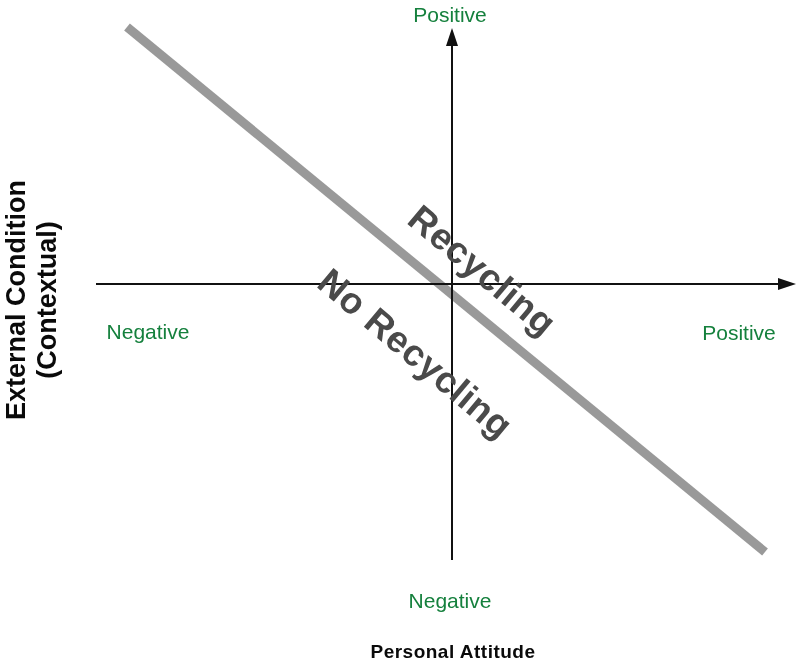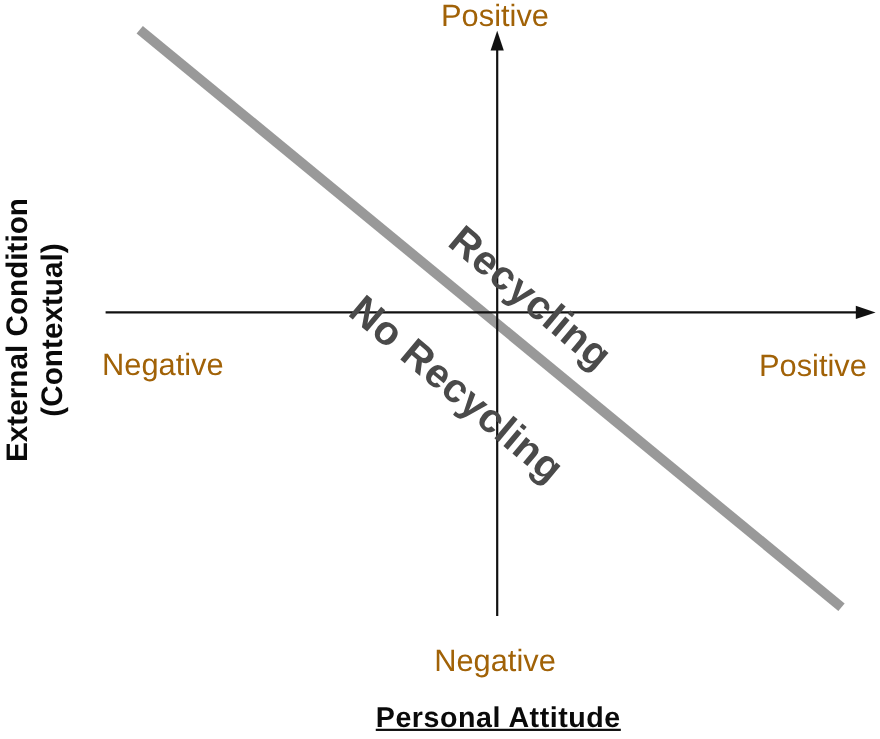--- a/index.html
+++ b/index.html
@@ -14,33 +14,32 @@
     height: 672px;
     background: #ffffff;
     overflow: hidden;
   }
   .canvas svg {
     position: absolute;
     inset: 0;
   }
   .label {
     position: absolute;
-    color: #a16207;
-    font-size: 28px;
+    color: #15803d;
+    font-size: 21px;
     white-space: nowrap;
     transform: translate(-50%, -50%);
   }
   .axis-title {
     font-weight: bold;
     color: #0a0a0a;
   }
   .x-axis-title {
-    font-size: 26px;
+    font-size: 19px;
     letter-spacing: 0.5px;
-    text-decoration: underline;
   }
   .y-axis-title {
     font-size: 27px;
     line-height: 1.15;
     text-align: center;
     transform: translate(-50%, -50%) rotate(-90deg);
     white-space: nowrap;
   }
   .region-label {
     position: absolute;

